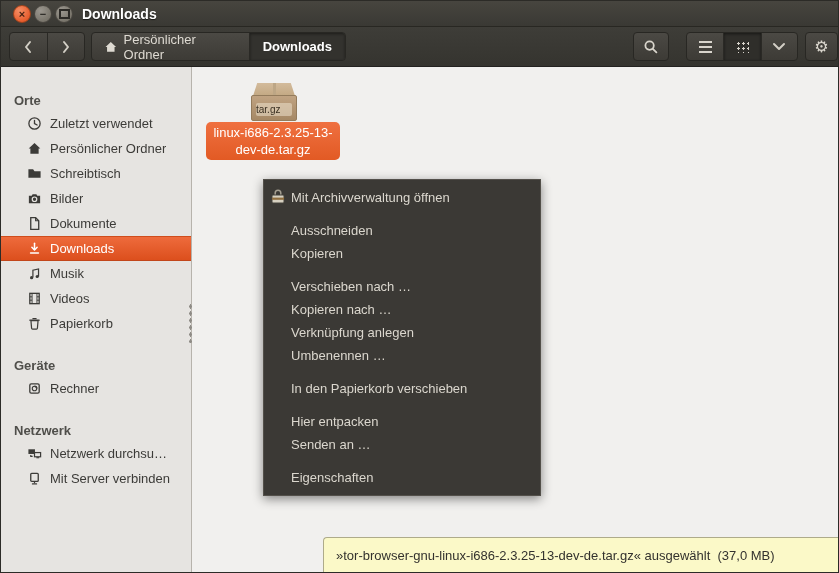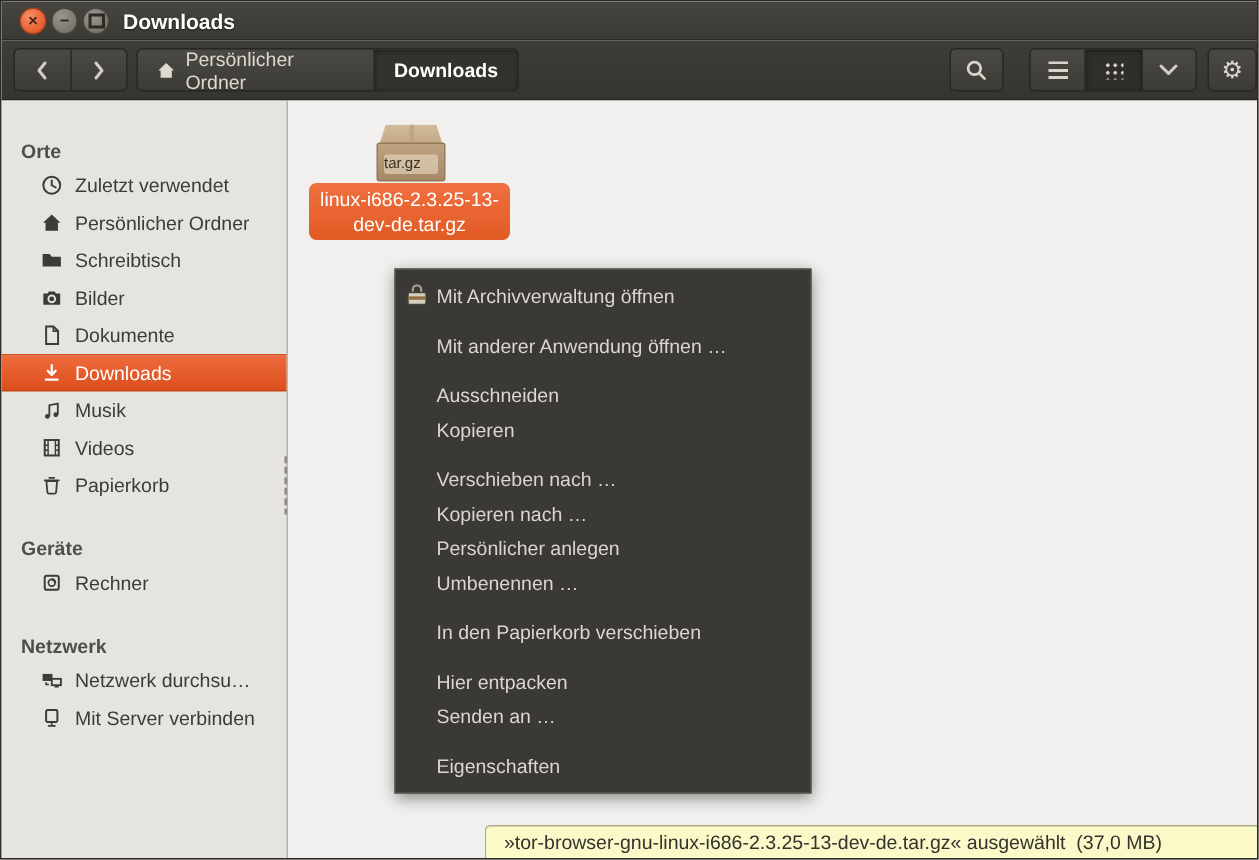--- a/index.html
+++ b/index.html
@@ -75,21 +75,21 @@
     padding:6px 0;box-sizing:border-box;margin-top:44px;}
   .menu-group + .menu-group{margin-top:10px;}
   .menu-item{height:23px;line-height:23px;padding-left:27px;font-size:13px;color:#dbd7ce;
     position:relative;white-space:nowrap;}
   .mi-icon{position:absolute;left:6px;top:3px;width:16px;height:16px;}
 
   
   .status-tip{position:absolute;left:322px;right:0;bottom:0;height:22px;
     background:#fbf9c8;border:1px solid #aeab8a;border-right:none;border-bottom:none;
     border-radius:4px 0 0 0;box-sizing:border-box;display:flex;align-items:center;
-    padding:4px 12px;font-size:13px;color:#33322e;white-space:pre;}
+    padding:17px 12px;font-size:13px;color:#33322e;white-space:pre;}
 </style>
 </head>
 <body>
 
 <div class="window">
 
   <div class="titlebar">
     <div class="wbtn close">×</div>
     <div class="wbtn gray">−</div>
     <div class="wbtn gray">
@@ -276,40 +276,35 @@
               <path d="M5.2 6.5 V4 a2.8 2.8 0 0 1 5.6 0 V6.5" fill="none" stroke="#a49e90" stroke-width="1.5"></path>
               <rect x="2" y="6" width="12" height="8" rx="1" fill="#d6d0c0" stroke="#44423c" stroke-width="1"></rect>
               <rect x="2" y="8.6" width="12" height="2.2" fill="#8f6e3f"></rect>
             </svg>
         </span>
         <span>Mit Archivverwaltung öffnen</span>
       </div>
     </div>
     <div class="menu-group">
       <div class="menu-item">
-        <span>Mit anderer Anwendung öffnen …</span>
-      </div>
-    </div>
-    <div class="menu-group">
-      <div class="menu-item">
         <span>Ausschneiden</span>
       </div>
       <div class="menu-item">
         <span>Kopieren</span>
       </div>
     </div>
     <div class="menu-group">
       <div class="menu-item">
         <span>Verschieben nach …</span>
       </div>
       <div class="menu-item">
         <span>Kopieren nach …</span>
       </div>
       <div class="menu-item">
-        <span>Persönlicher anlegen</span>
+        <span>Verknüpfung anlegen</span>
       </div>
       <div class="menu-item">
         <span>Umbenennen …</span>
       </div>
     </div>
     <div class="menu-group">
       <div class="menu-item">
         <span>In den Papierkorb verschieben</span>
       </div>
     </div>

